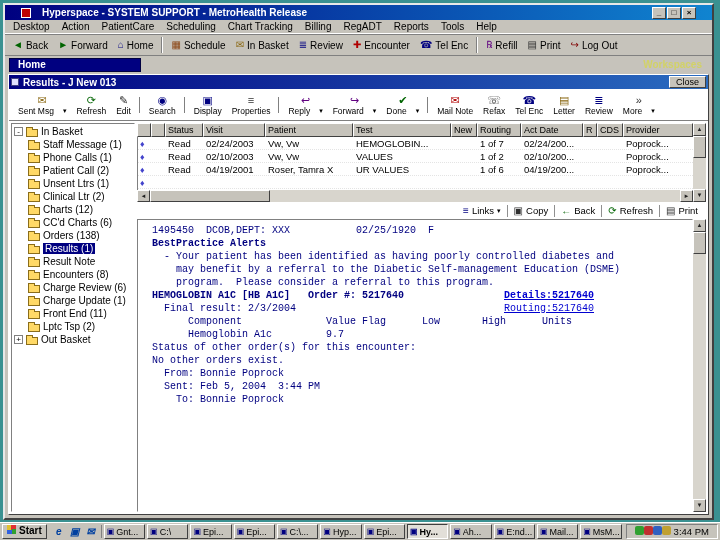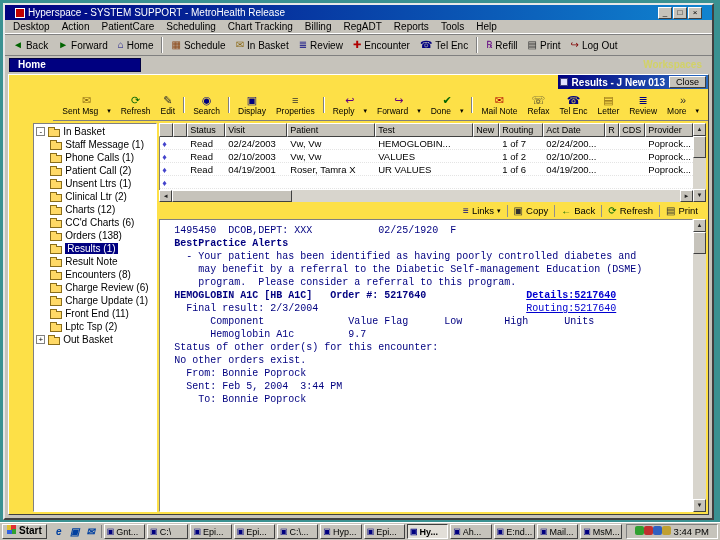--- a/index.html
+++ b/index.html
@@ -14,23 +14,23 @@
   button { font:inherit; background:none; border:none; padding:0; margin:0; text-align:left; color:inherit; }
 
   
   .app-window {
     position:absolute; left:3px; top:3px; width:711px; height:517px;
     background:#c6c3bb;
     border:2px solid; border-color:#e8e8e8 #404040 #404040 #e8e8e8;
     display:flex; flex-direction:column;
   }
   .titlebar {
-    height:15px; flex:0 0 15px; display:flex; align-items:center; gap:3px;
+    height:15px; flex:0 0 15px; display:flex; align-items:center; gap:11px;
     background:linear-gradient(90deg,#000080,#1084d0);
-    color:#fff; font-weight:normal; padding:0 10px;
+    color:#fff; font-weight:bold; padding:0 16px;
   }
   .app-icon { width:10px; height:10px; background:#c00000; border:1px solid #fff; flex:0 0 10px; }
   .title-text { flex:1; white-space:nowrap; overflow:hidden; font-size:10px; }
   .win-btns { display:flex; gap:1px; }
   .wbtn { width:14px; height:12px; background:#c6c3bb; border:1px solid; border-color:#fff #404040 #404040 #fff; font-size:8px; line-height:9px; text-align:center; color:#000; }
 
   .menubar { height:14px; flex:0 0 14px; display:flex; align-items:center; padding-left:2px; border-bottom:1px solid #fff; }
   .menu-item { padding:0 6px; white-space:nowrap; }
 
   .toolbar { height:22px; flex:0 0 22px; display:flex; align-items:center; padding:0 3px; border-top:1px solid #808080; border-bottom:1px solid #808080; background:#c6c3bb; }
@@ -40,21 +40,21 @@
   .vsep { width:2px; height:16px; border-left:1px solid #808080; border-right:1px solid #fff; margin:0 3px; }
 
   .homerow { height:17px; flex:0 0 17px; display:flex; align-items:center; padding:1px 4px; position:relative; }
   .home-btn { width:132px; height:14px; background:#000080; color:#fff; font-weight:bold; padding:0 8px; border:1px solid #000040; font-size:10px; line-height:12px; }
   .workspaces { position:absolute; right:10px; color:#d2d266; font-weight:bold; }
 
   
   .results-win {
     flex:1; margin:1px 3px 3px 3px; min-height:0;
     border:1px solid; border-color:#fff #404040 #404040 #fff;
-    background:#fde047; display:flex; flex-direction:column;align-items:flex-end;
+    background:#ffffff; display:flex; flex-direction:column;
   }
   .res-caption {
     height:14px; flex:0 0 14px; display:flex; align-items:center; gap:4px;
     background:linear-gradient(90deg,#000080,#2a6cc0); color:#fff; font-weight:bold; padding:0 2px;
   }
   .res-icon { width:8px; height:8px; background:#e0e0ff; border:1px solid #404080; }
   .res-title { flex:1; }
   .close-btn { background:#c6c3bb; color:#000; font-weight:normal; border:1px solid; border-color:#fff #404040 #404040 #fff; height:12px; padding:0 6px; font-size:9px; line-height:10px; }
 
   .ib-toolbar { height:32px; flex:0 0 32px; display:flex; align-items:center; padding:0 4px; border-bottom:1px solid #808080; }

